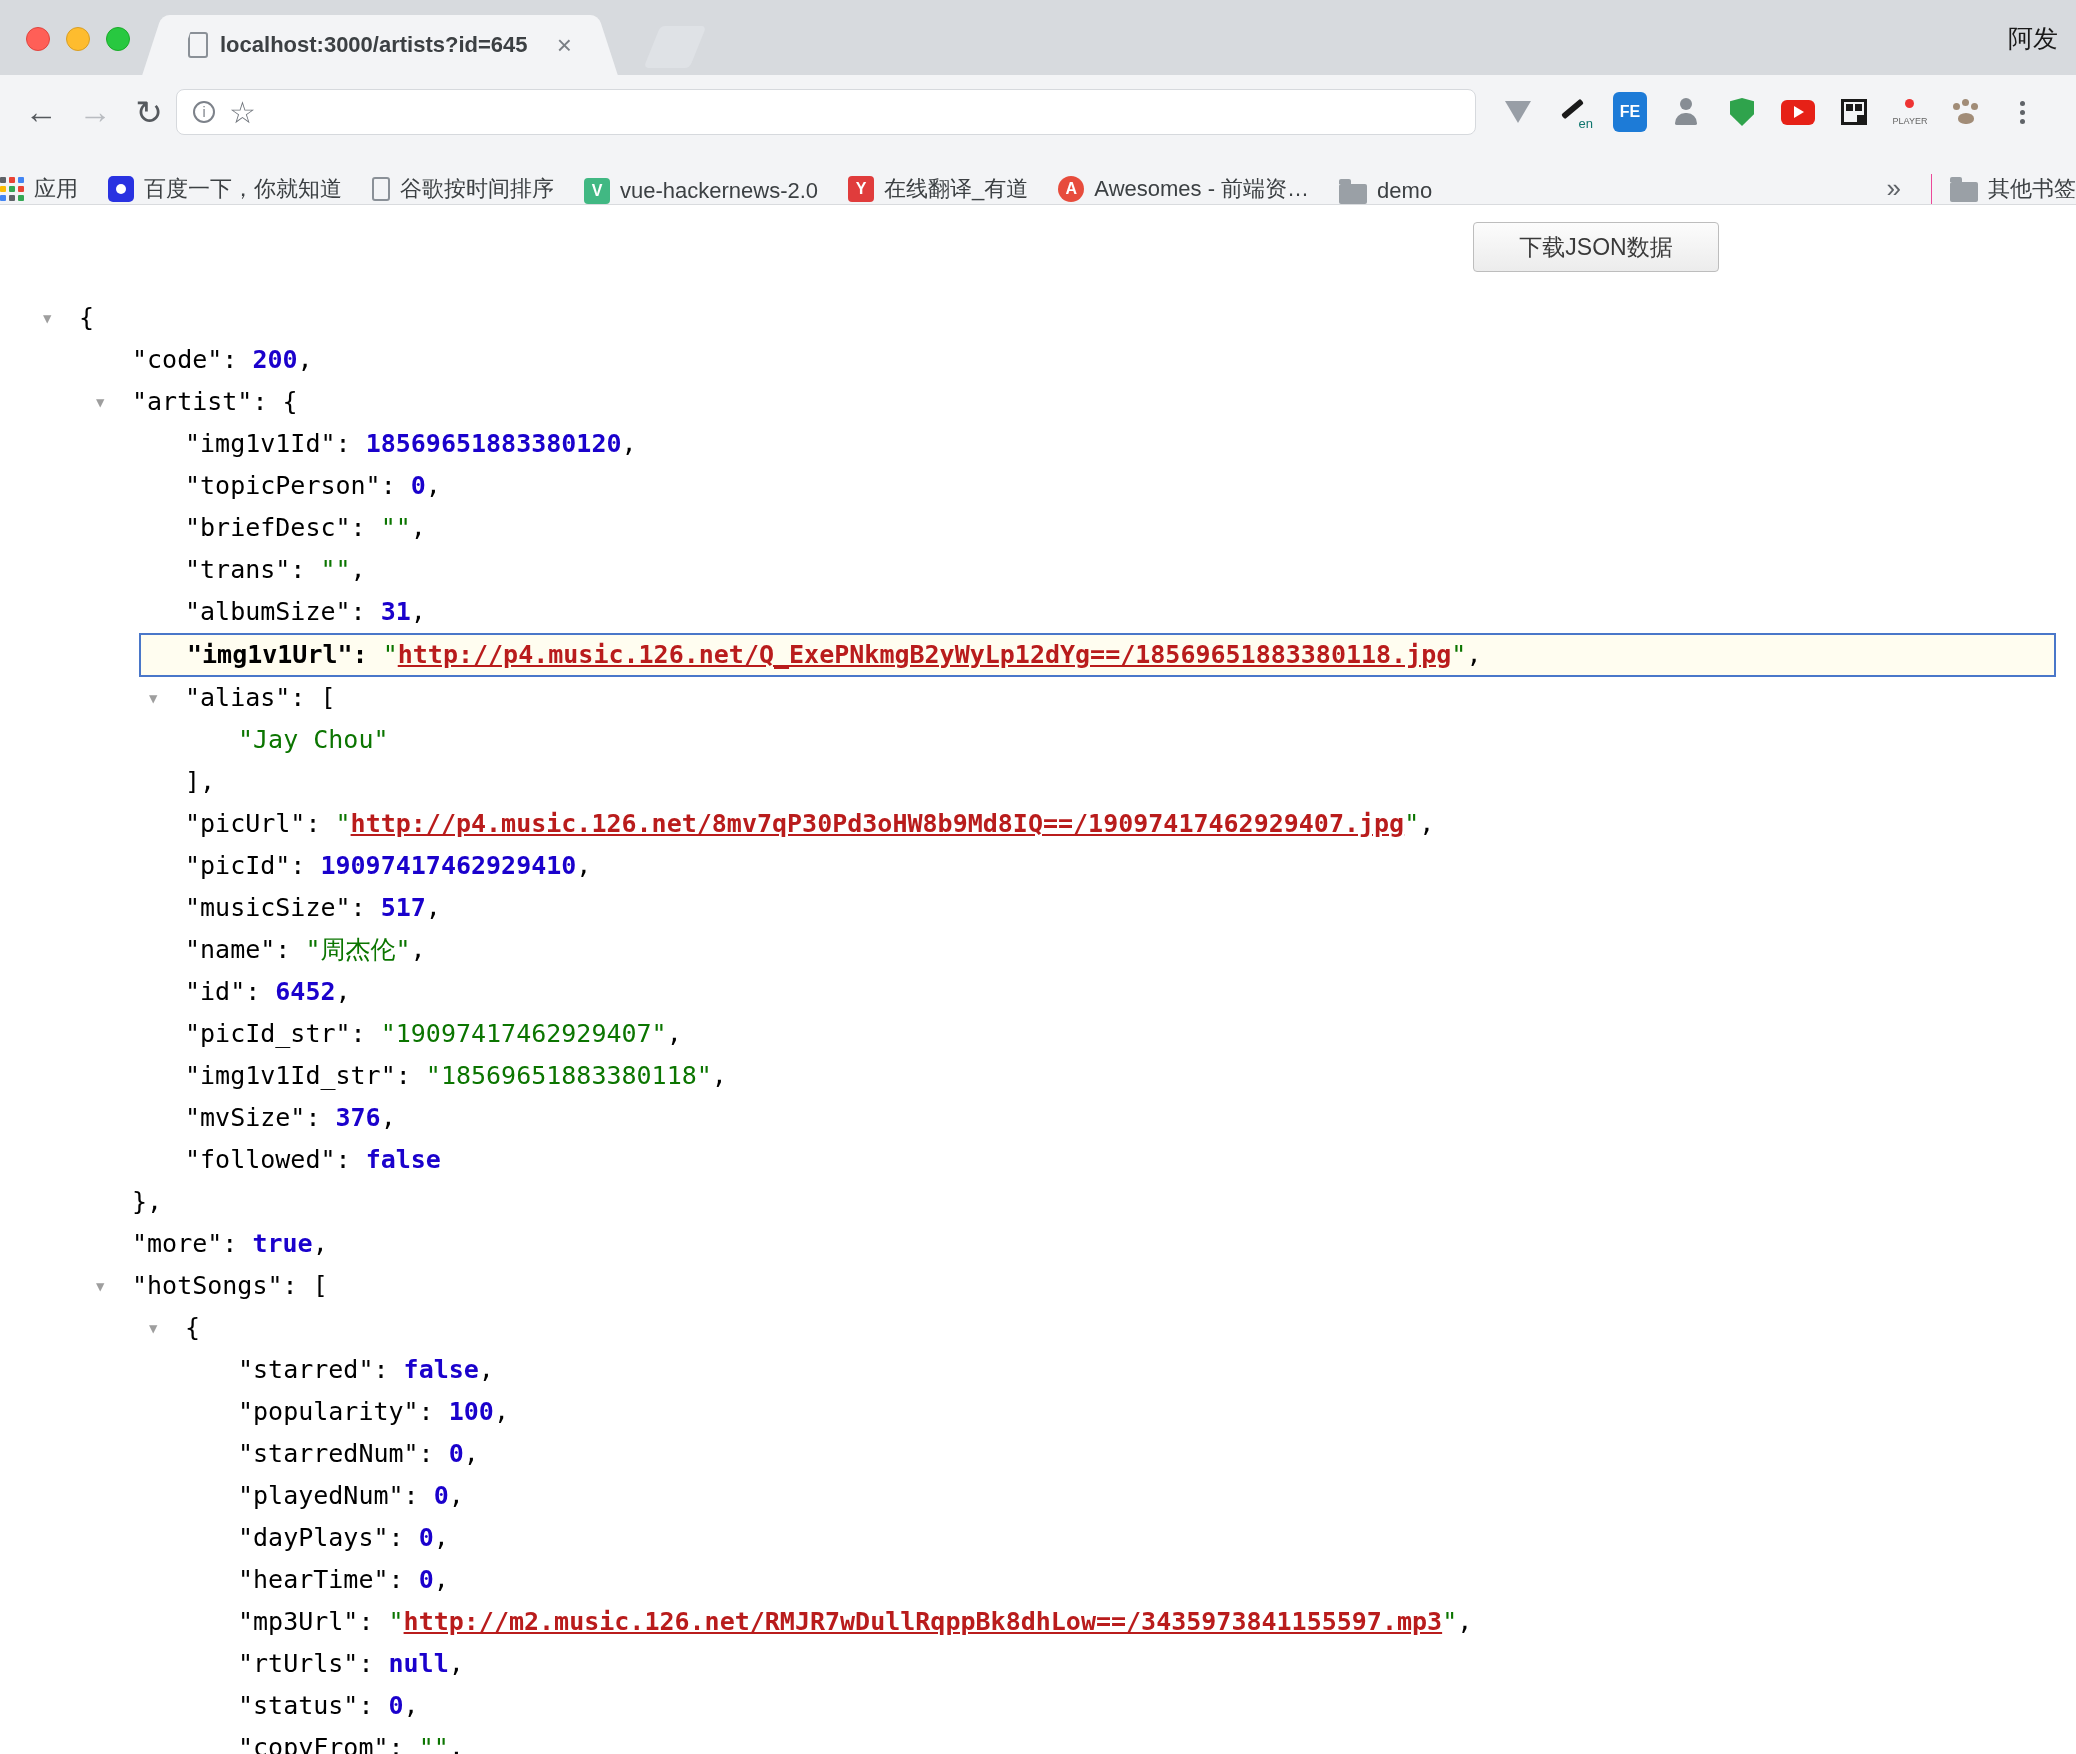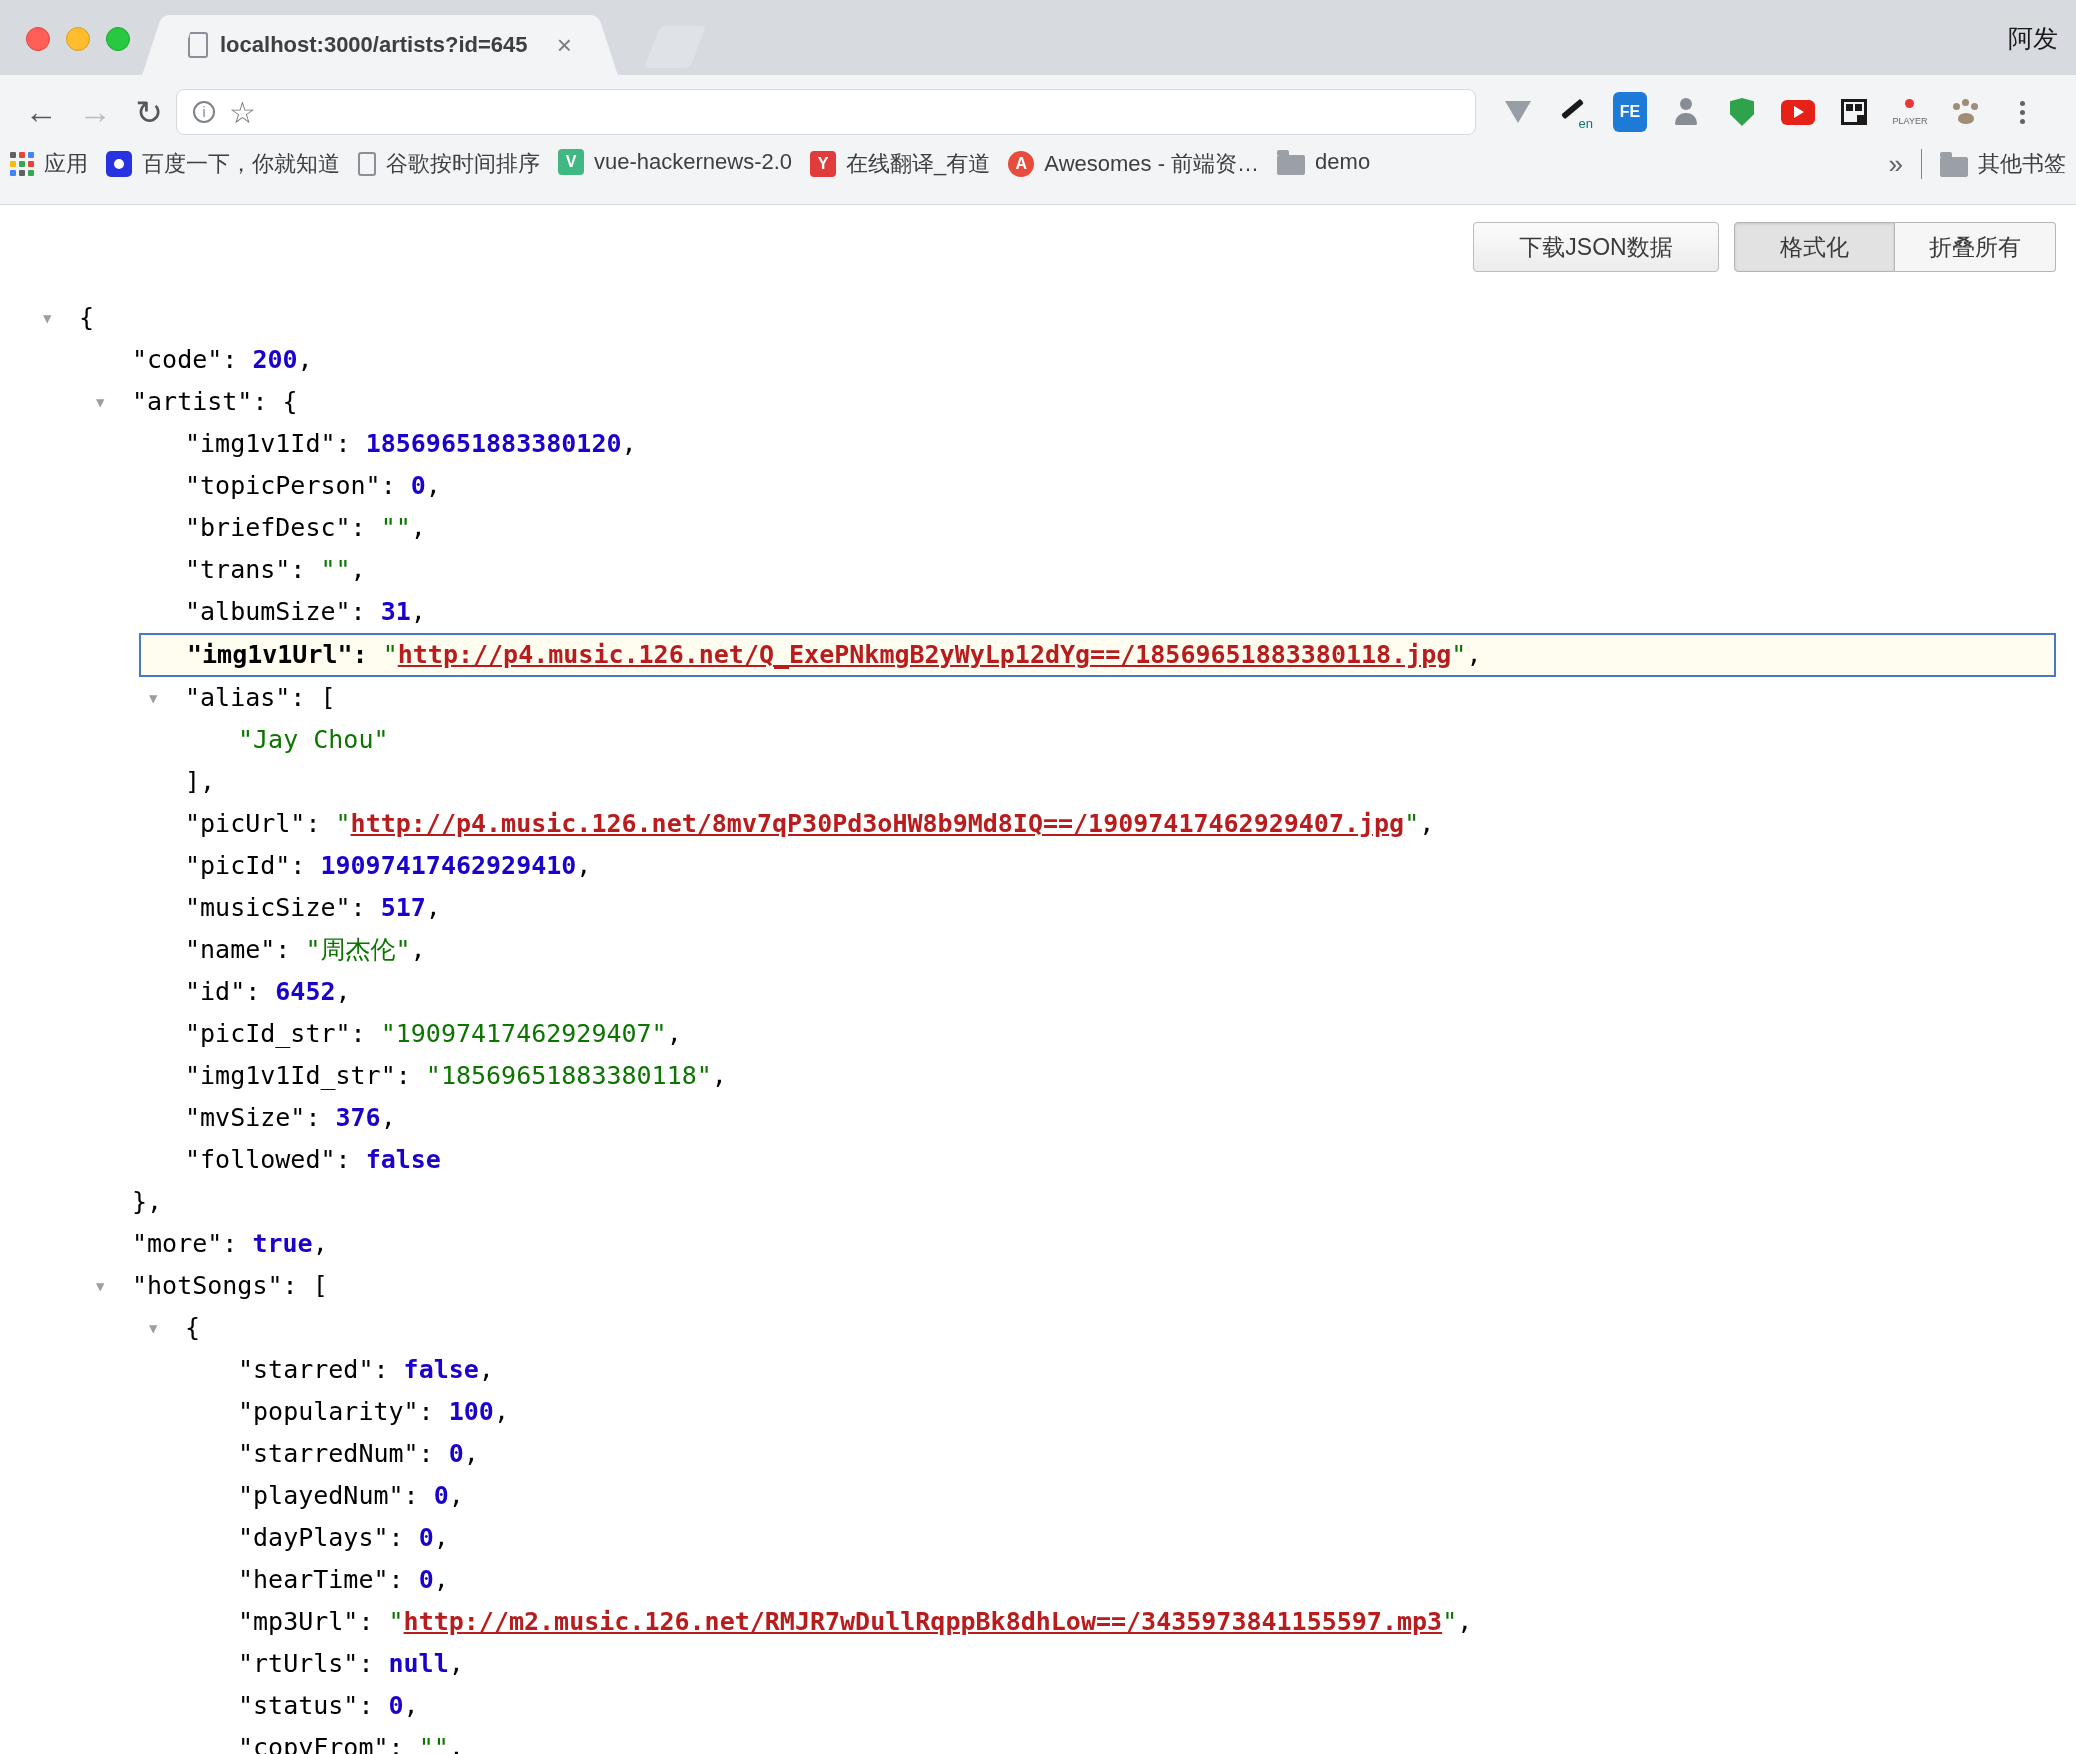--- a/index.html
+++ b/index.html
@@ -69,21 +69,21 @@
   .paw { position:relative; width:30px; height:30px; }
   .paw-pad { position:absolute; left:7px; bottom:3px; width:16px; height:11px; background:#a18c77;
              border-radius:50% 50% 45% 45%; }
   .paw-toe { position:absolute; top:6px; left:2px; width:7px; height:7px; border-radius:50%;
              background:#a18c77; box-shadow:9px -4px 0 #a18c77, 18px 0 0 #a18c77; }
   .dots { display:flex; flex-direction:column; gap:4px; }
   .dot { width:5px; height:5px; border-radius:50%; background:#5f6368; }
 
   
   .bookmarks { height:56px; background:#f3f4f6; border-bottom:1px solid #d9dbde;
-               display:flex; align-items:flex-start; padding:0 10px; gap:18px;
+               display:flex; align-items:flex-end; padding:0 0; gap:30px;
                font-size:22px; color:#3c4043; white-space:nowrap; }
   .bm { display:flex; align-items:center; gap:10px; }
   .apps-grid { position:relative; width:24px; height:24px; }
   .apps-dot { position:absolute; left:0; top:0; width:6px; height:6px; border-radius:1px; background:#5f6368;
               box-shadow:9px 0 0 #EA4335, 18px 0 0 #4285F4, 0 9px 0 #FBBC05, 9px 9px 0 #34A853,
                          18px 9px 0 #EA4335, 0 18px 0 #4285F4, 9px 18px 0 #5f6368, 18px 18px 0 #34A853; }
   .baidu { width:26px; height:26px; border-radius:5px; background:#2932e1; position:relative; }
   .baidu::after { content:''; position:absolute; left:8px; top:8px; width:10px; height:10px;
                   border-radius:50%; background:#fff; }
   .bm-doc { width:18px; height:24px; border:2px solid #8a9097; border-radius:3px; }
@@ -230,24 +230,20 @@
   </span>
   <span class="bm-overflow">»</span>
   <span class="bm bm-right">
     <span class="folder"></span>
     <span>其他书签</span>
   </span>
 </div>
 
 <div class="content">
   <div class="btn-download">下载JSON数据</div>
-  <div class="seg-group">
-    <div class="seg sel">格式化</div>
-    <div class="seg unsel">折叠所有</div>
-  </div>
   <div class="json-tree">
       <div class="json-row" style="padding-left: 79px;"><span class="arrow" style="left: 43px;">▼</span><span class="punc">{</span></div>
       <div class="json-row" style="padding-left: 132px;"><span class="k">"code": </span><span class="v-num">200</span><span class="punc">,</span></div>
       <div class="json-row" style="padding-left: 132px;"><span class="arrow" style="left: 96px;">▼</span><span class="k">"artist": </span><span class="punc">{</span></div>
       <div class="json-row" style="padding-left: 185px;"><span class="k">"img1v1Id": </span><span class="v-num">18569651883380120</span><span class="punc">,</span></div>
       <div class="json-row" style="padding-left: 185px;"><span class="k">"topicPerson": </span><span class="v-num">0</span><span class="punc">,</span></div>
       <div class="json-row" style="padding-left: 185px;"><span class="k">"briefDesc": </span><span class="v-str">""</span><span class="punc">,</span></div>
       <div class="json-row" style="padding-left: 185px;"><span class="k">"trans": </span><span class="v-str">""</span><span class="punc">,</span></div>
       <div class="json-row" style="padding-left: 185px;"><span class="k">"albumSize": </span><span class="v-num">31</span><span class="punc">,</span></div>
       <div class="json-row highlight" style="padding-left: 46px;"><span class="k">"img1v1Url": </span><span class="v-str">"</span><a class="v-link" href="#">http://p4.music.126.net/Q_ExePNkmgB2yWyLp12dYg==/18569651883380118.jpg</a><span class="v-str">"</span><span class="punc">,</span></div>

